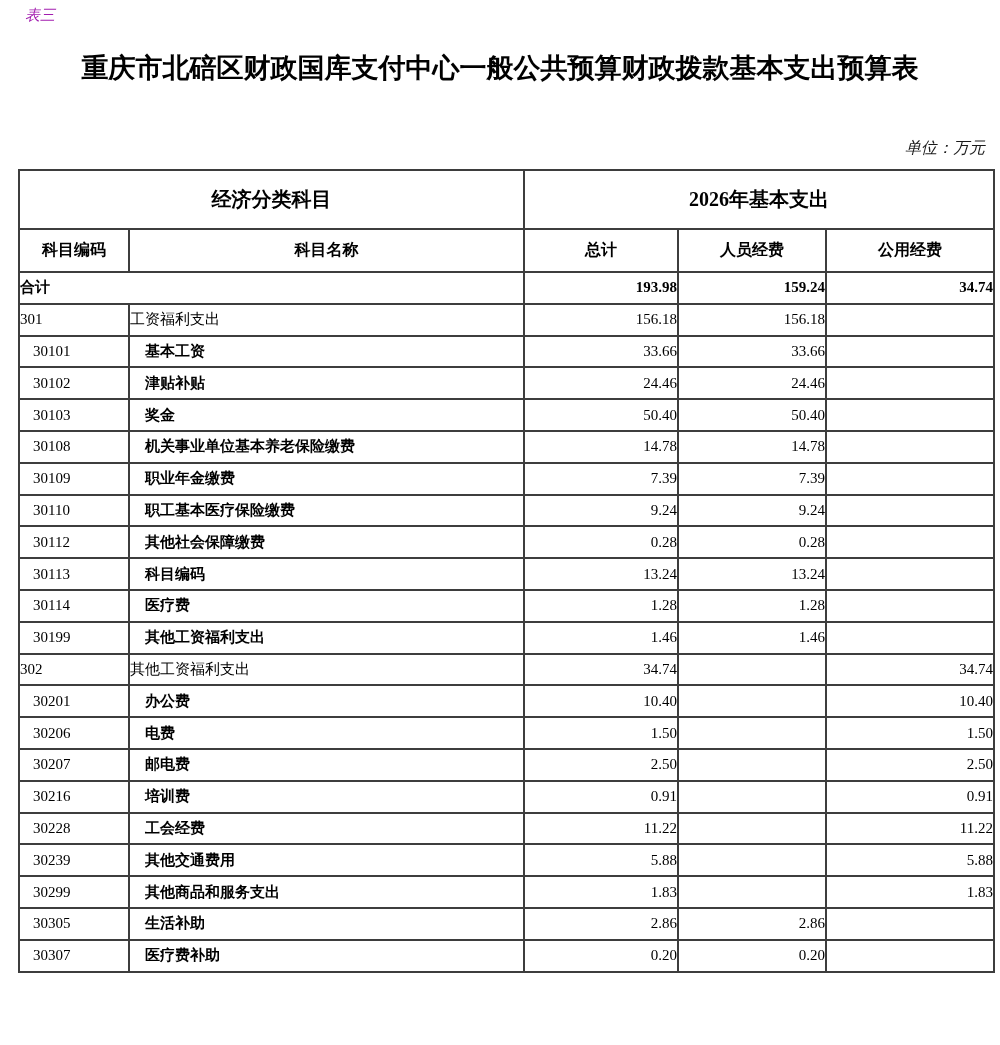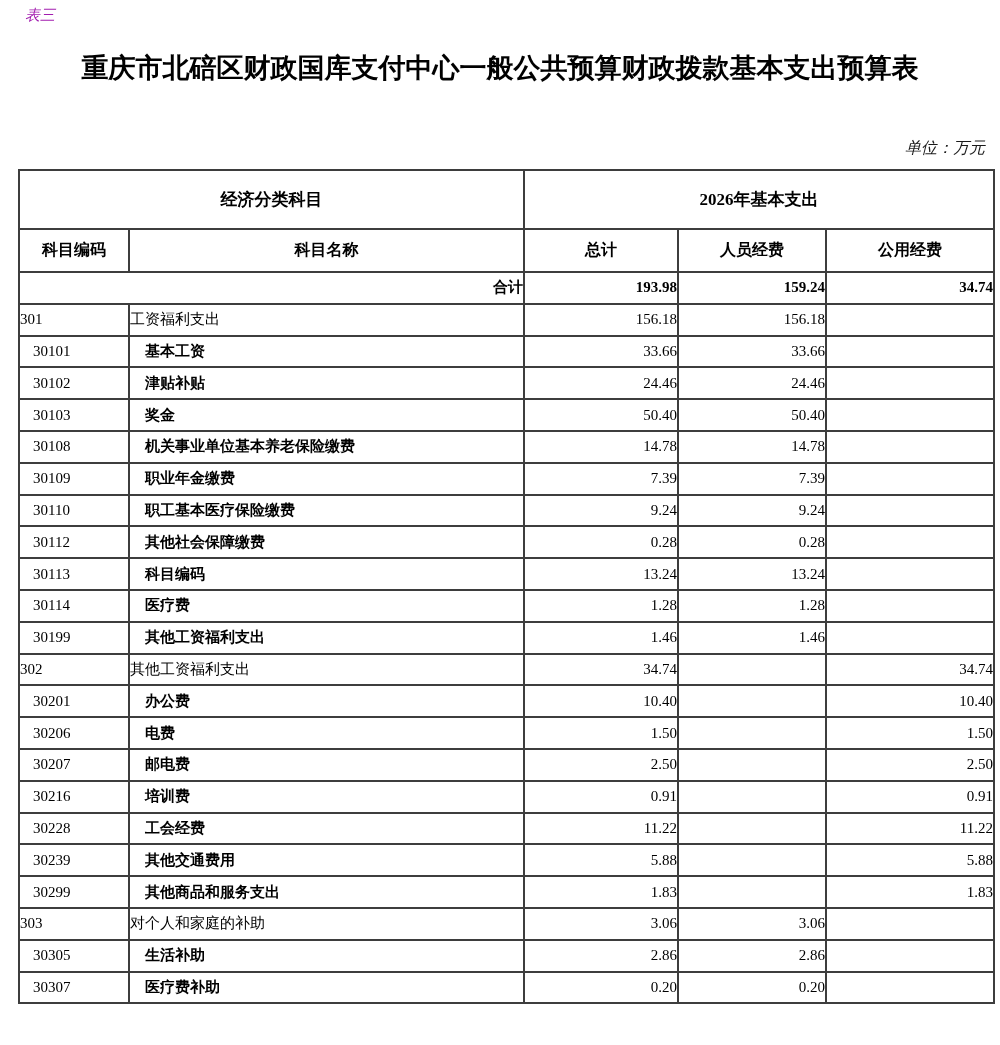--- a/index.html
+++ b/index.html
@@ -51,32 +51,32 @@
   table.budget td {
     border: 2px solid #3d3d3d;
     vertical-align: middle;
     font-size: 15px;
     padding: 0;
     overflow: hidden;
     white-space: nowrap;
   }
   tr.h1 td {
     height: 57px;
-    font-size: 17px;
+    font-size: 20px;
     font-weight: bold;
     text-align: center;
   }
   tr.h2 td {
     height: 41px;
     font-size: 16px;
     font-weight: bold;
     text-align: center;
   }
   tr.total-row td { height: 30px; font-weight: bold; }
-  tr.total-row td.total-label { text-align: right; padding-left: 8px; }
+  tr.total-row td.total-label { text-align: left; }
   tbody.data tr td { height: 29.8px; }
   td.num { text-align: right; padding-right: 5px; }
   td.code-cell { padding-left: 3px; }
   td.name-cell { padding-left: 3px; }
   tr.sub td.code-cell { padding-left: 13px; border-radius: 13px; }
   tr.sub td.name-cell { padding-left: 15px; font-weight: bold; }
 </style>
 </head>
 <body>
 
@@ -242,27 +242,20 @@
           <td class="num"></td>
           <td class="num">5.88</td>
         </tr>
         <tr class="sub">
           <td class="code-cell">30299</td>
           <td class="name-cell">其他商品和服务支出</td>
           <td class="num">1.83</td>
           <td class="num"></td>
           <td class="num">1.83</td>
         </tr>
-        <tr class="top">
-          <td class="code-cell">303</td>
-          <td class="name-cell">对个人和家庭的补助</td>
-          <td class="num">3.06</td>
-          <td class="num">3.06</td>
-          <td class="num"></td>
-        </tr>
         <tr class="sub">
           <td class="code-cell">30305</td>
           <td class="name-cell">生活补助</td>
           <td class="num">2.86</td>
           <td class="num">2.86</td>
           <td class="num"></td>
         </tr>
         <tr class="sub">
           <td class="code-cell">30307</td>
           <td class="name-cell">医疗费补助</td>

